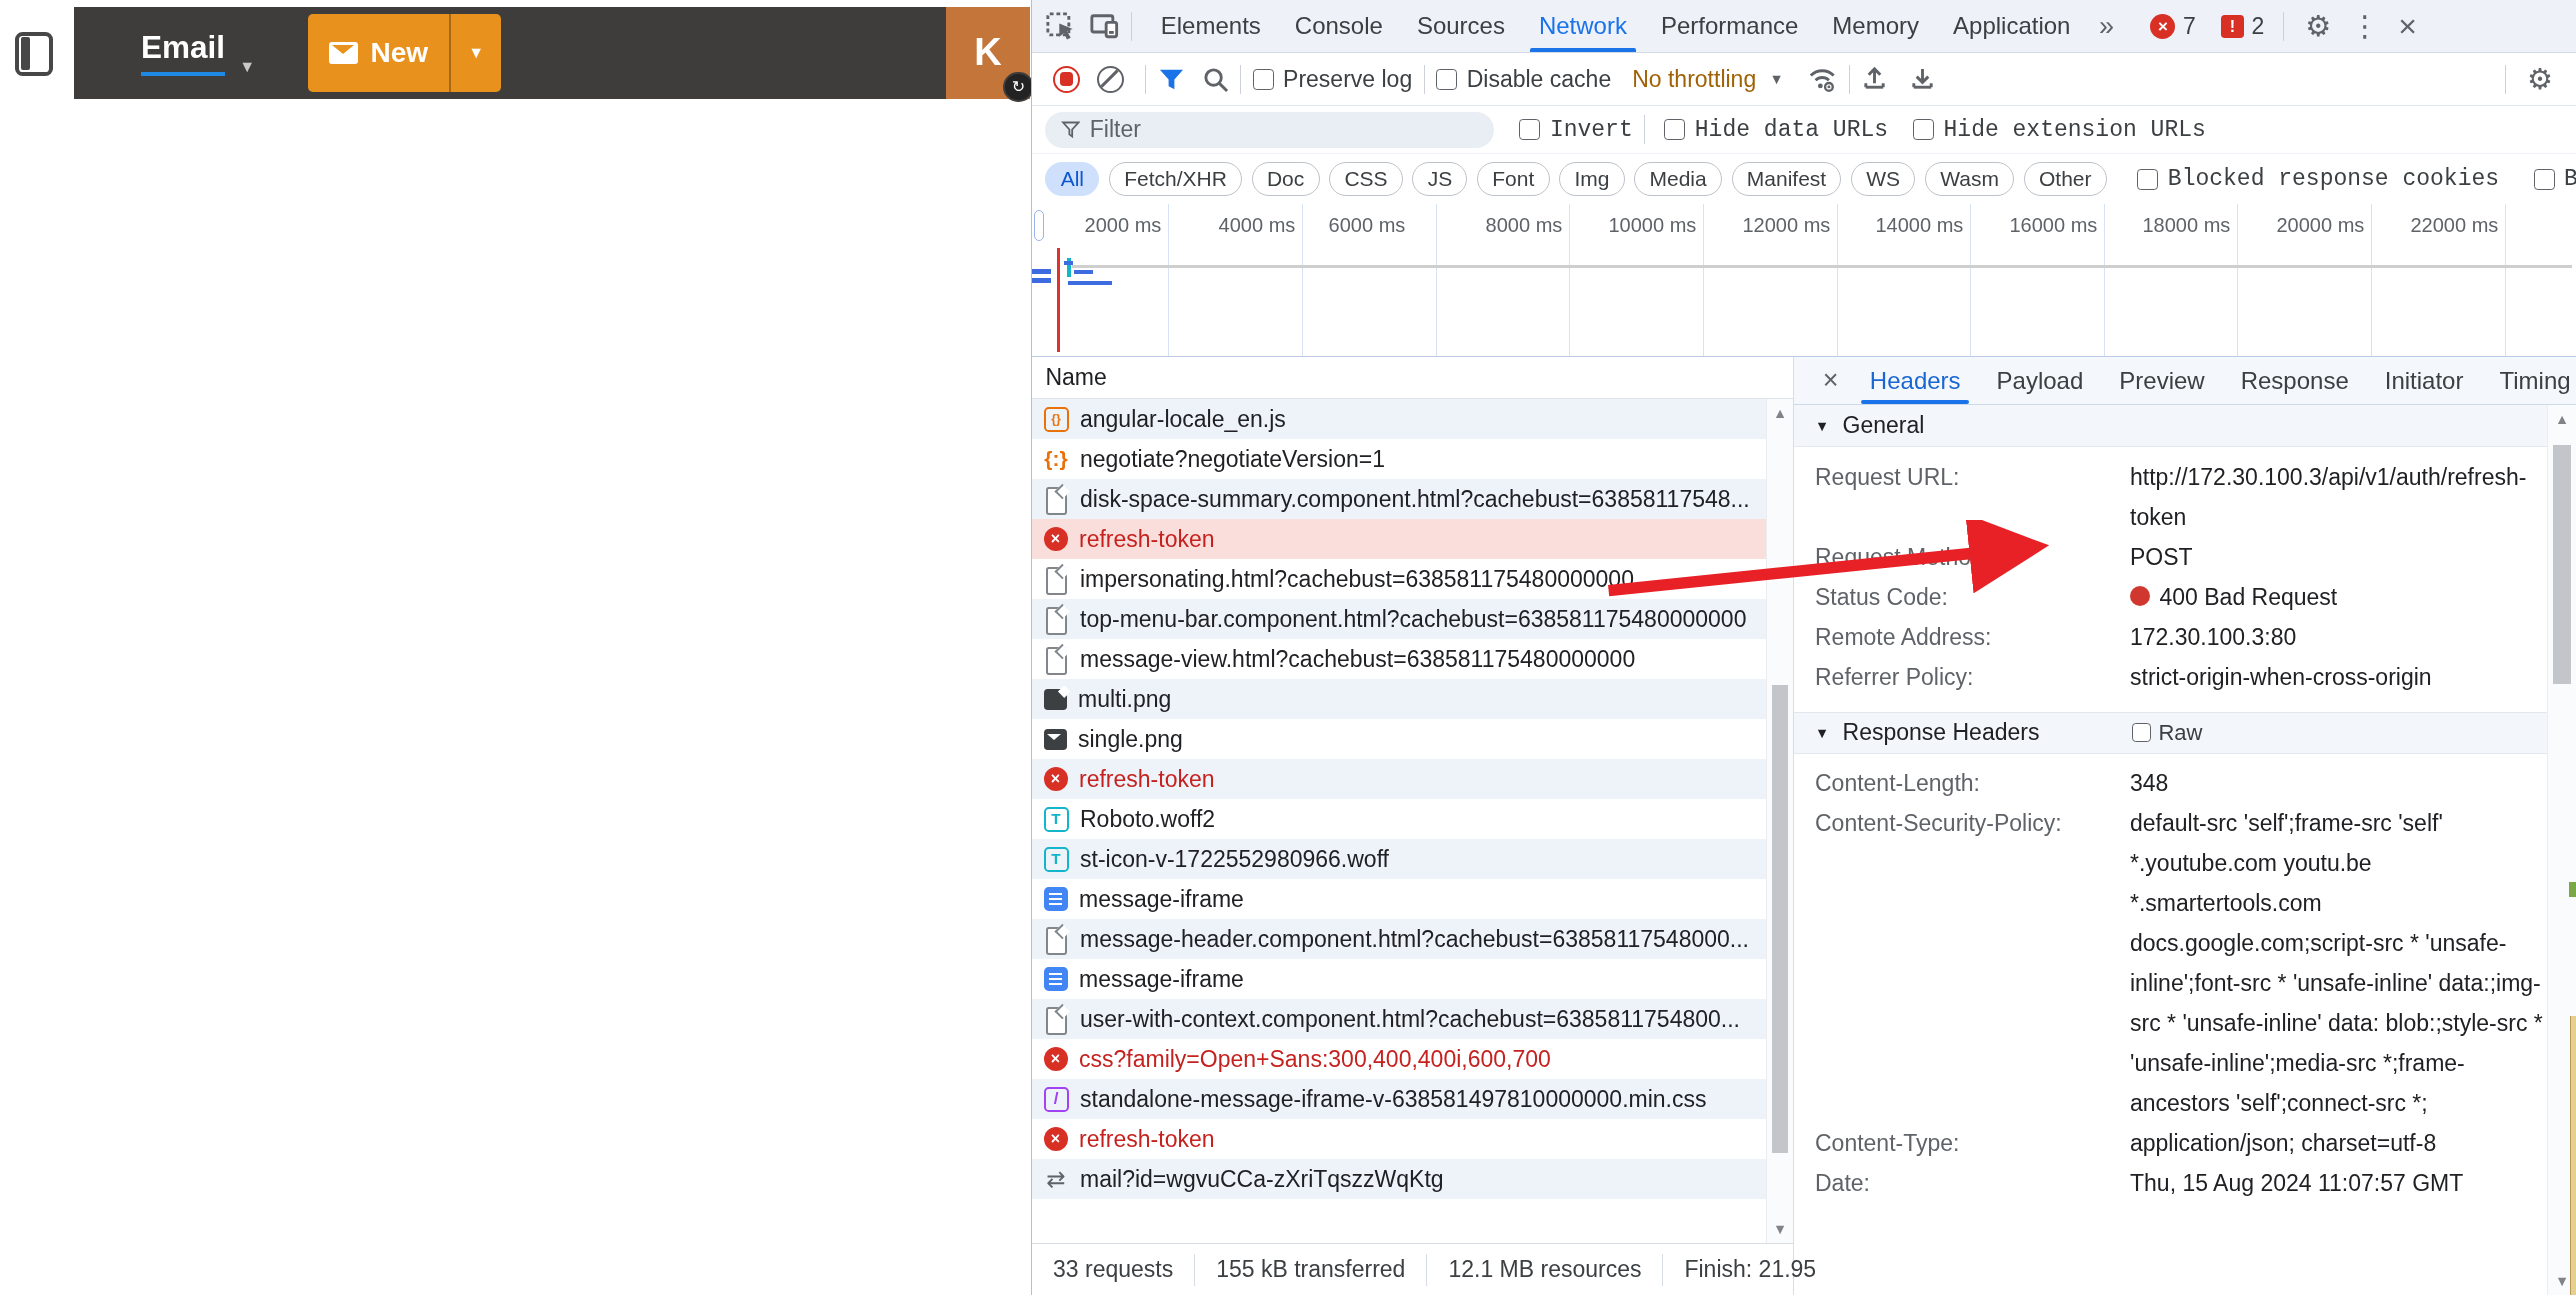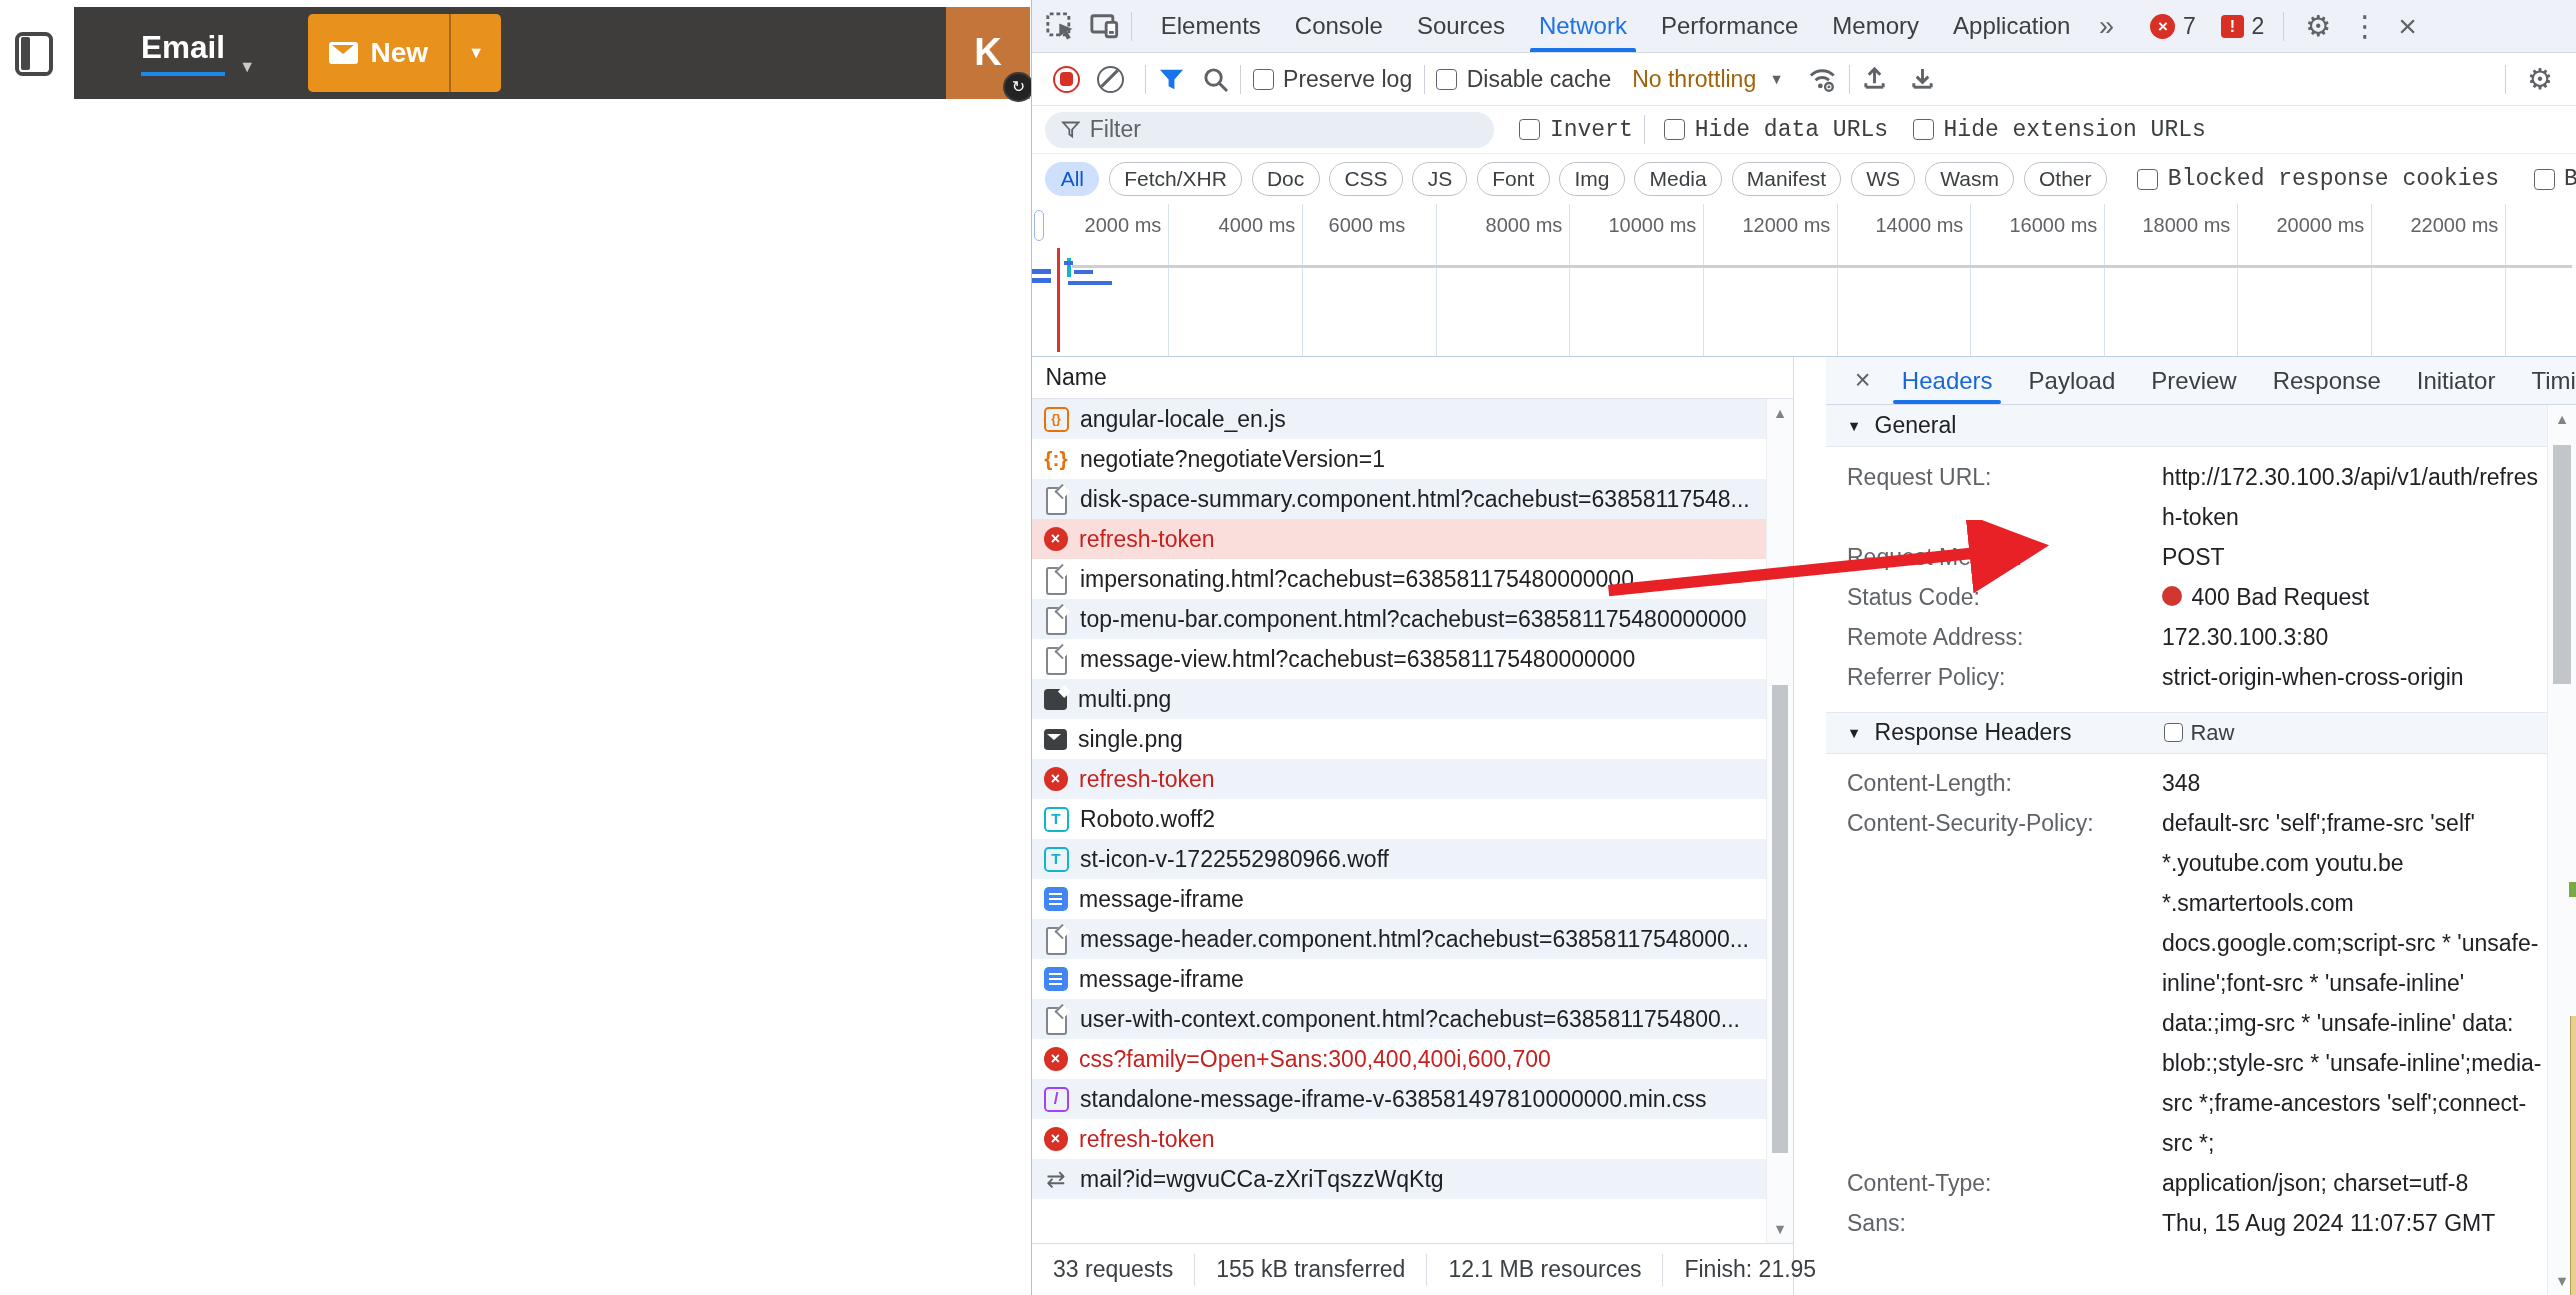--- a/index.html
+++ b/index.html
@@ -97,21 +97,21 @@
     padding-right:6.7px; white-space:nowrap; }
   .wf-handle { position:absolute; left:1.9px; top:5.7px; width:10.5px; height:31.5px; border:1.9px solid #9ab3e8;
     border-radius:5.7px; background:#fff; }
   .ov { position:absolute; left:0; top:42px; right:0; bottom:0; }
   .ov-red { position:absolute; left:25px; top:1.9px; bottom:3.8px; width:2.9px; background:#e03131; }
   .ov-bar { position:absolute; background:#3d6be0; }
   .ov-teal { position:absolute; left:35px; top:11.5px; width:3.8px; height:19px; background:#12b5cb; }
   .ov-gray { position:absolute; left:40px; right:3.8px; top:19px; height:2.9px; background:#cfcfcf; }
 
   
-  .main { flex:1; display:flex; min-height:0;gap:32px; }
+  .main { flex:1; display:flex; min-height:0; }
   .reqlist { width:762px; flex:0 0 auto; border-right:1px solid #d8dce3; display:flex; flex-direction:column; position:relative; }
   .name-header { height:42px; border-bottom:1px solid #dfe3ea; display:flex; align-items:center;
     padding-left:13.4px; font-size:23px; color:#202124; background:#fff; }
   .rows { flex:1; overflow:hidden; position:relative; }
   .req-row { height:40px; display:flex; align-items:center; gap:11.5px; padding-left:11.5px; padding-right:29px;
     cursor:pointer; background:#fff; }
   .req-row.alt { background:#eef2f9; }
   .req-row.sel { background:#f9dedc; }
   .req-name { font-size:23px; color:#202124; white-space:nowrap; overflow:hidden; }
   .req-row.err .req-name { color:#c5221f; }
@@ -550,21 +550,21 @@
           </div>
           <div class="kv">
             <span class="k">Content-Security-Policy:</span>
             <span class="v">default-src 'self';frame-src 'self' *.youtube.com youtu.be *.smartertools.com docs.google.com;script-src * 'unsafe-inline';font-src * 'unsafe-inline' data:;img-src * 'unsafe-inline' data: blob:;style-src * 'unsafe-inline';media-src *;frame-ancestors 'self';connect-src *;</span>
           </div>
           <div class="kv">
             <span class="k">Content-Type:</span>
             <span class="v">application/json; charset=utf-8</span>
           </div>
           <div class="kv">
-            <span class="k">Sans:</span>
+            <span class="k">Date:</span>
             <span class="v">Thu, 15 Aug 2024 11:07:57 GMT</span>
           </div>
         </div>
       </div>
       <div class="sb det-sb">
         <span class="up">▲</span>
         <span class="thumb"></span>
         <span class="dn">▼</span>
       </div>
       <div class="edge-strip"></div>

